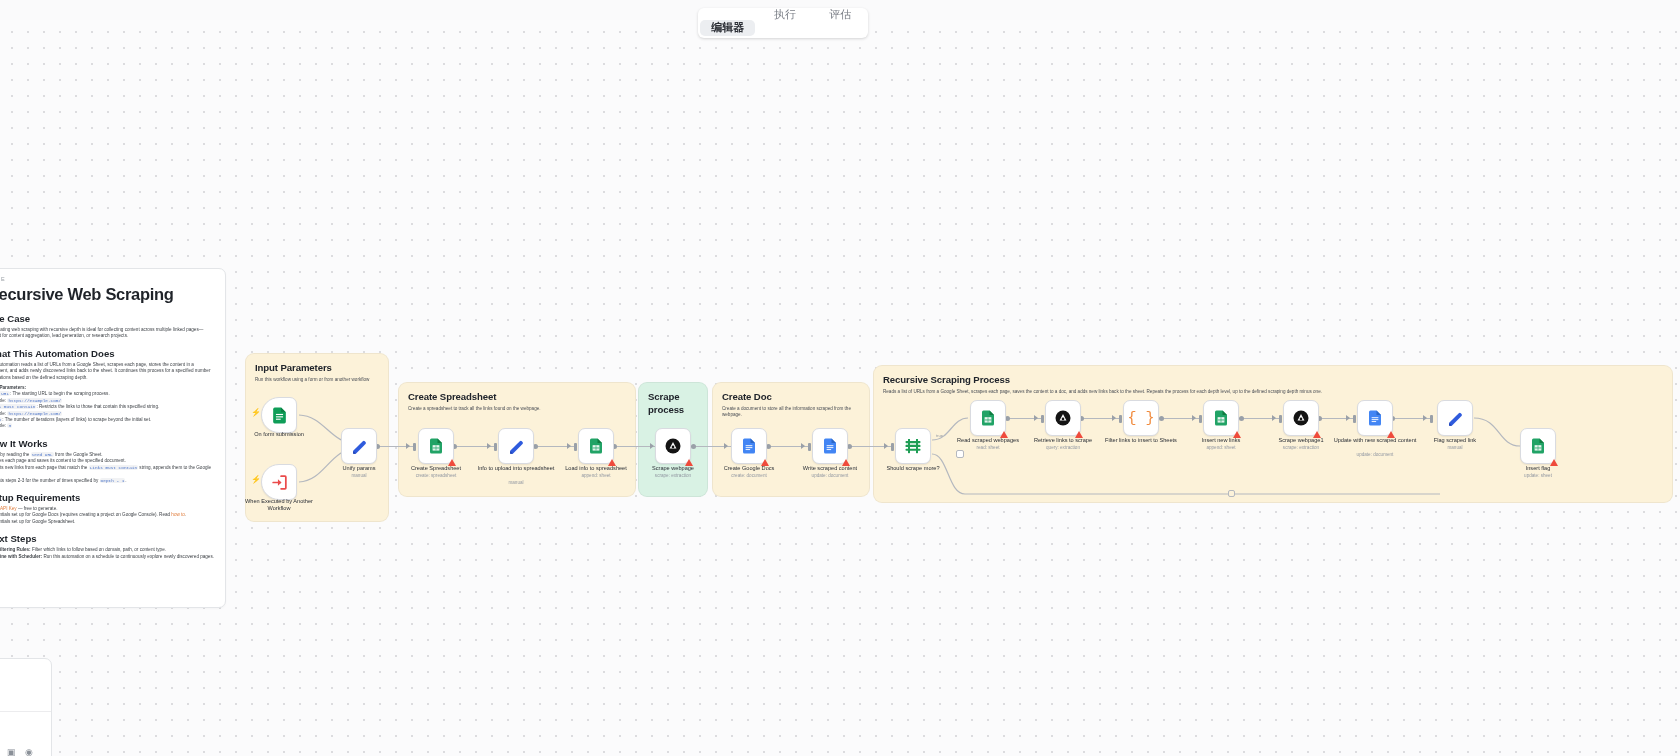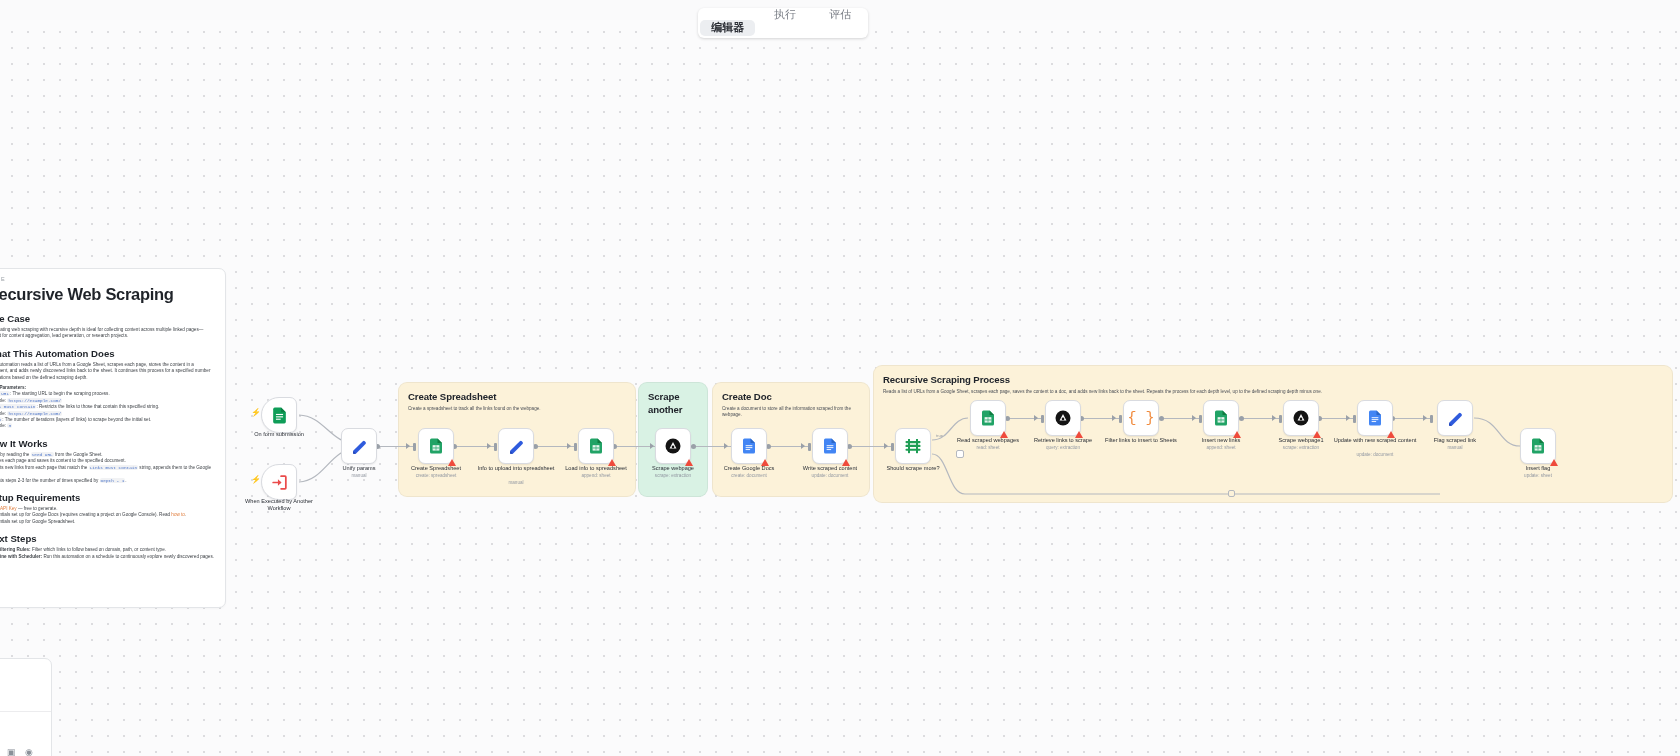--- a/index.html
+++ b/index.html
@@ -206,29 +206,33 @@
       <div class="li"><span>Credentials set up for Google Spreadsheet.</span></div>
     </div>
 
     <h2>Next Steps</h2>
     <div class="list">
       <div class="li"><b>Add Filtering Rules:</b><span> Filter which links to follow based on domain, path, or content type.</span></div>
       <div class="li"><b>Combine with Scheduler:</b><span> Run this automation on a schedule to continuously explore newly discovered pages.</span></div>
     </div>
   </div>
 
+  <div class="group g-yellow" style="left:245px; top:333px; width:144px; height:169px;">
+    <div class="g-title">Input Parameters</div>
+    <div class="g-sub" style="top:23px; width:124px;">Run this workflow using a form or from another workflow</div>
+  </div>
 
   <div class="group g-yellow" style="left:398px; top:362px; width:238px; height:115px;">
     <div class="g-title">Create Spreadsheet</div>
     <div class="g-sub" style="top:23px; width:220px;">Create a spreadsheet to track all the links found on the webpage.</div>
   </div>
 
   <div class="group g-green" style="left:638px; top:362px; width:70px; height:115px;">
     <div class="g-title">Scrape
-another</div>
+process</div>
   </div>
 
   <div class="group g-yellow" style="left:712px; top:362px; width:158px; height:115px;">
     <div class="g-title">Create Doc</div>
     <div class="g-sub" style="top:23px; width:142px;">Create a document to store all the information scraped from the webpage.</div>
   </div>
 
   <div class="group g-yellow" style="left:873px; top:345px; width:800px; height:138px;">
     <div class="g-title">Recursive Scraping Process</div>
     <div class="g-sub" style="top:23px; width:780px;">Reads a list of URLs from a Google Sheet, scrapes each page, saves the content to a doc, and adds new links back to the sheet. Repeats the process for each depth level, up to the defined scraping depth minus one.</div>

